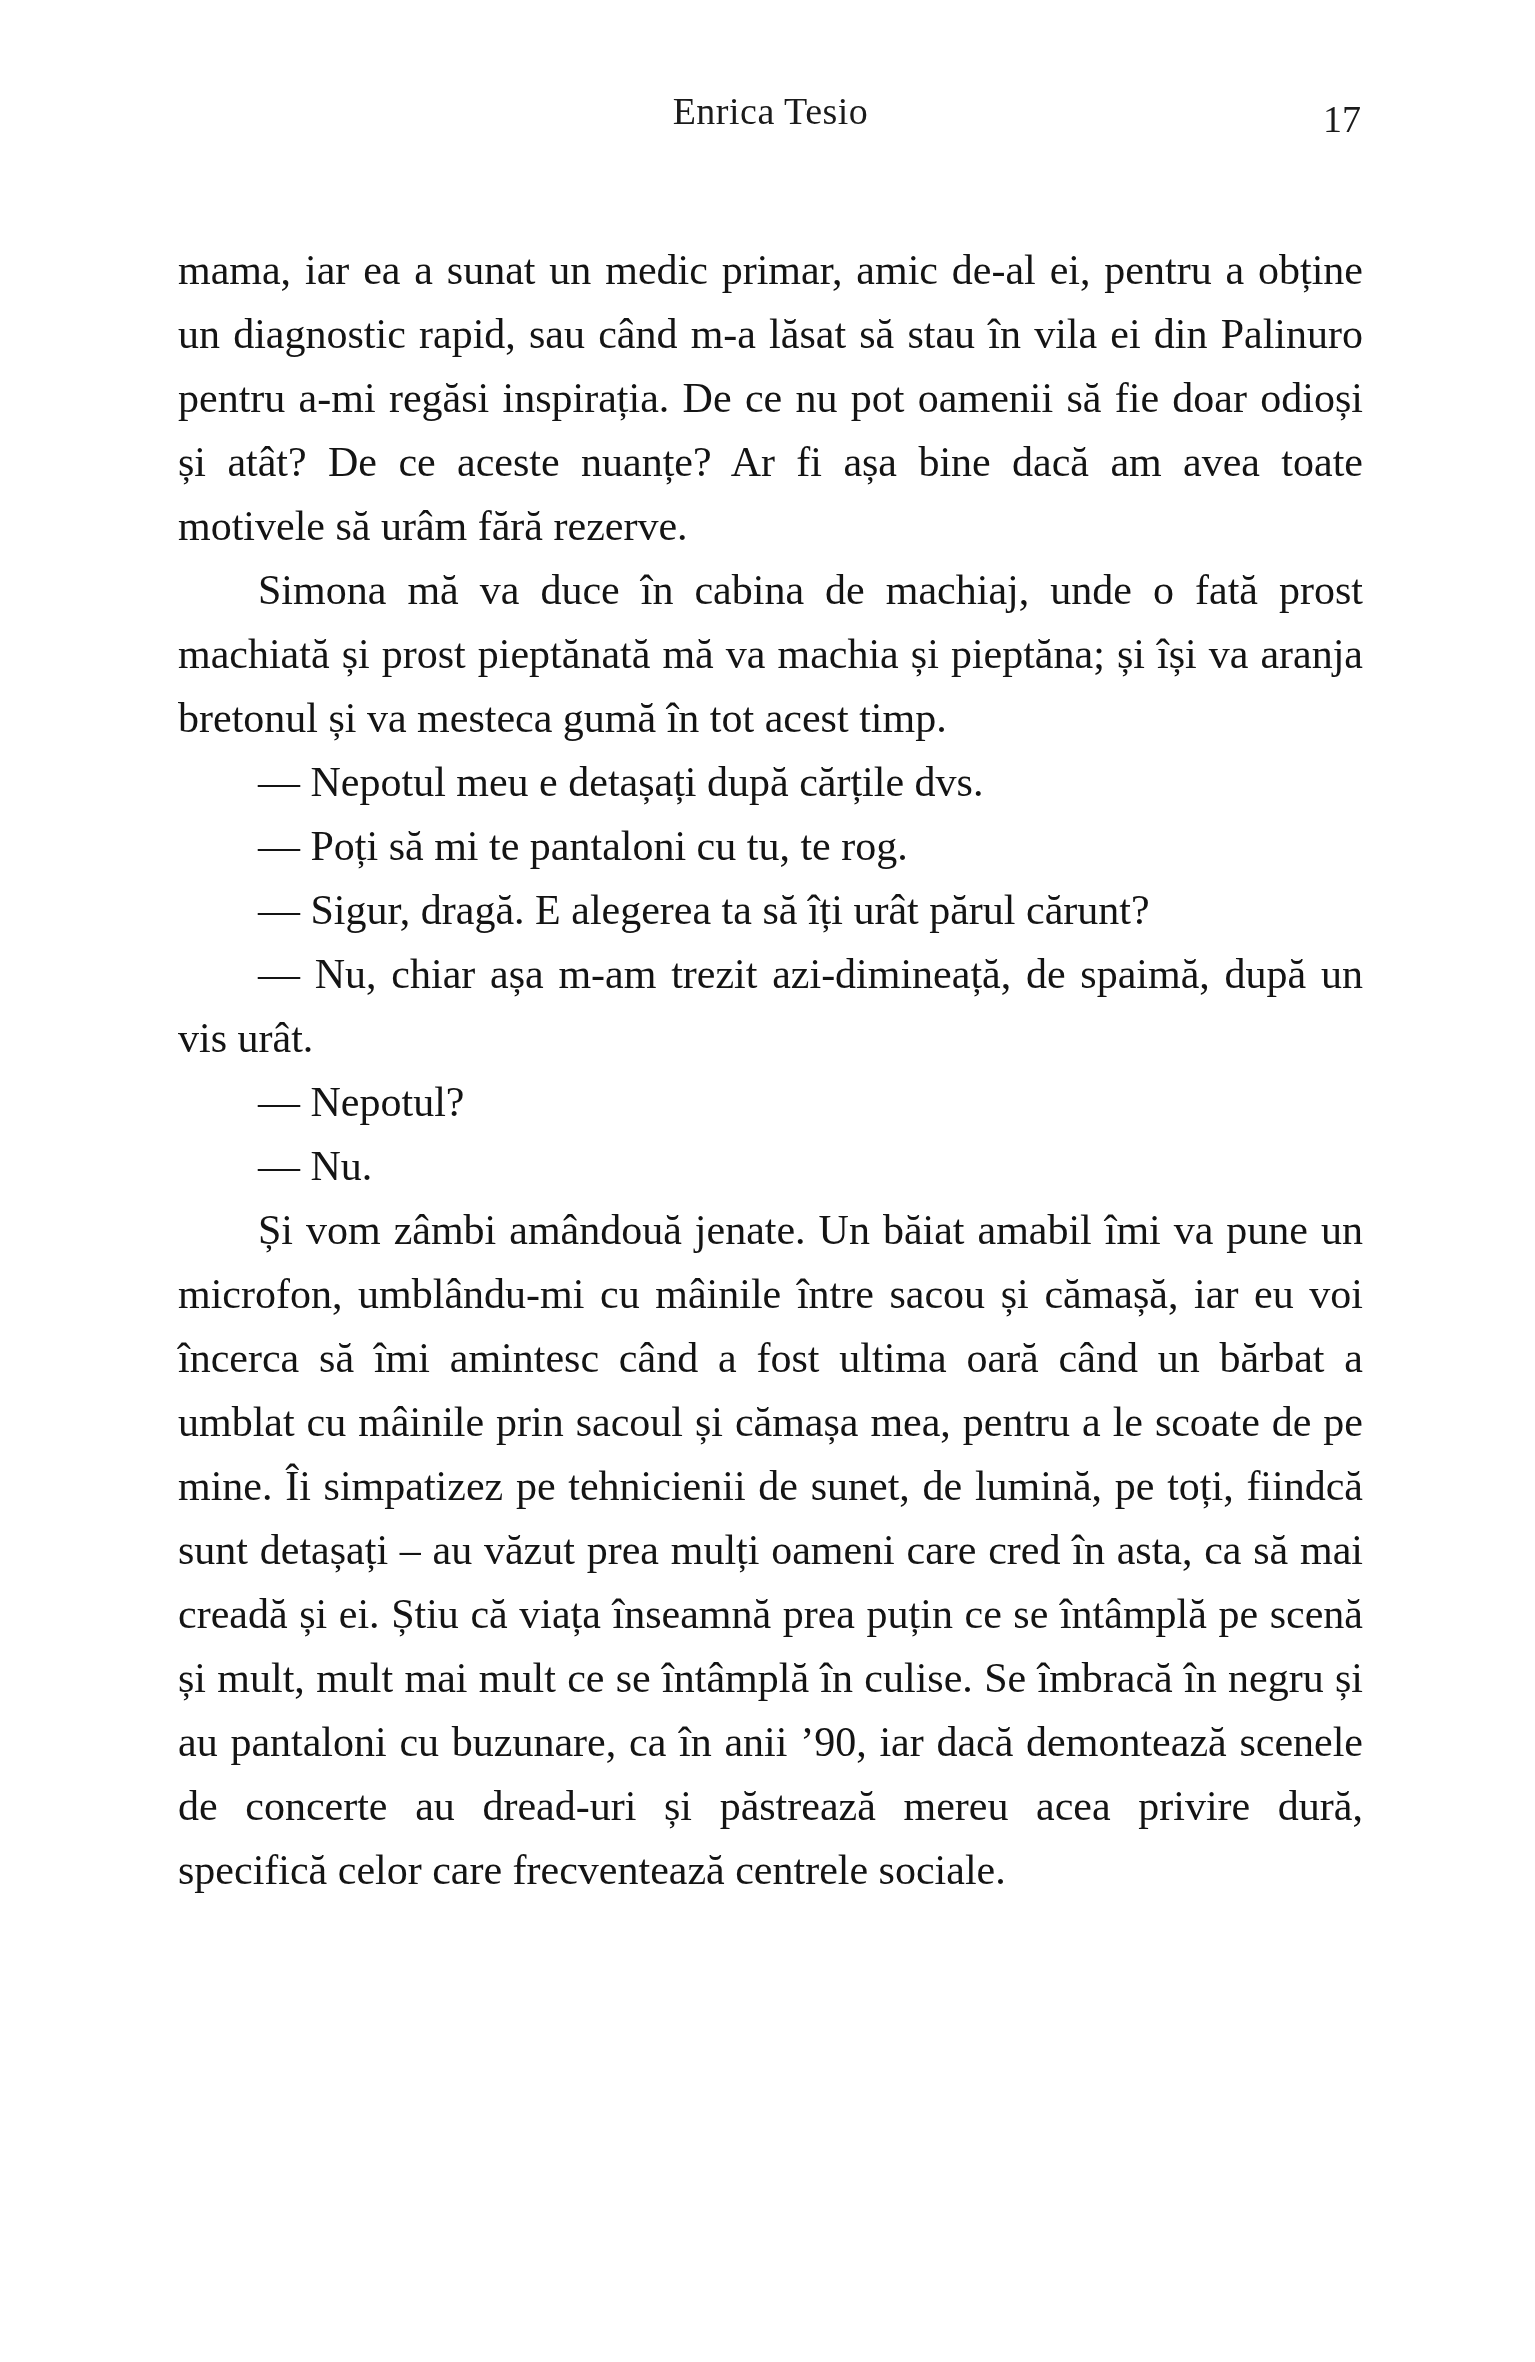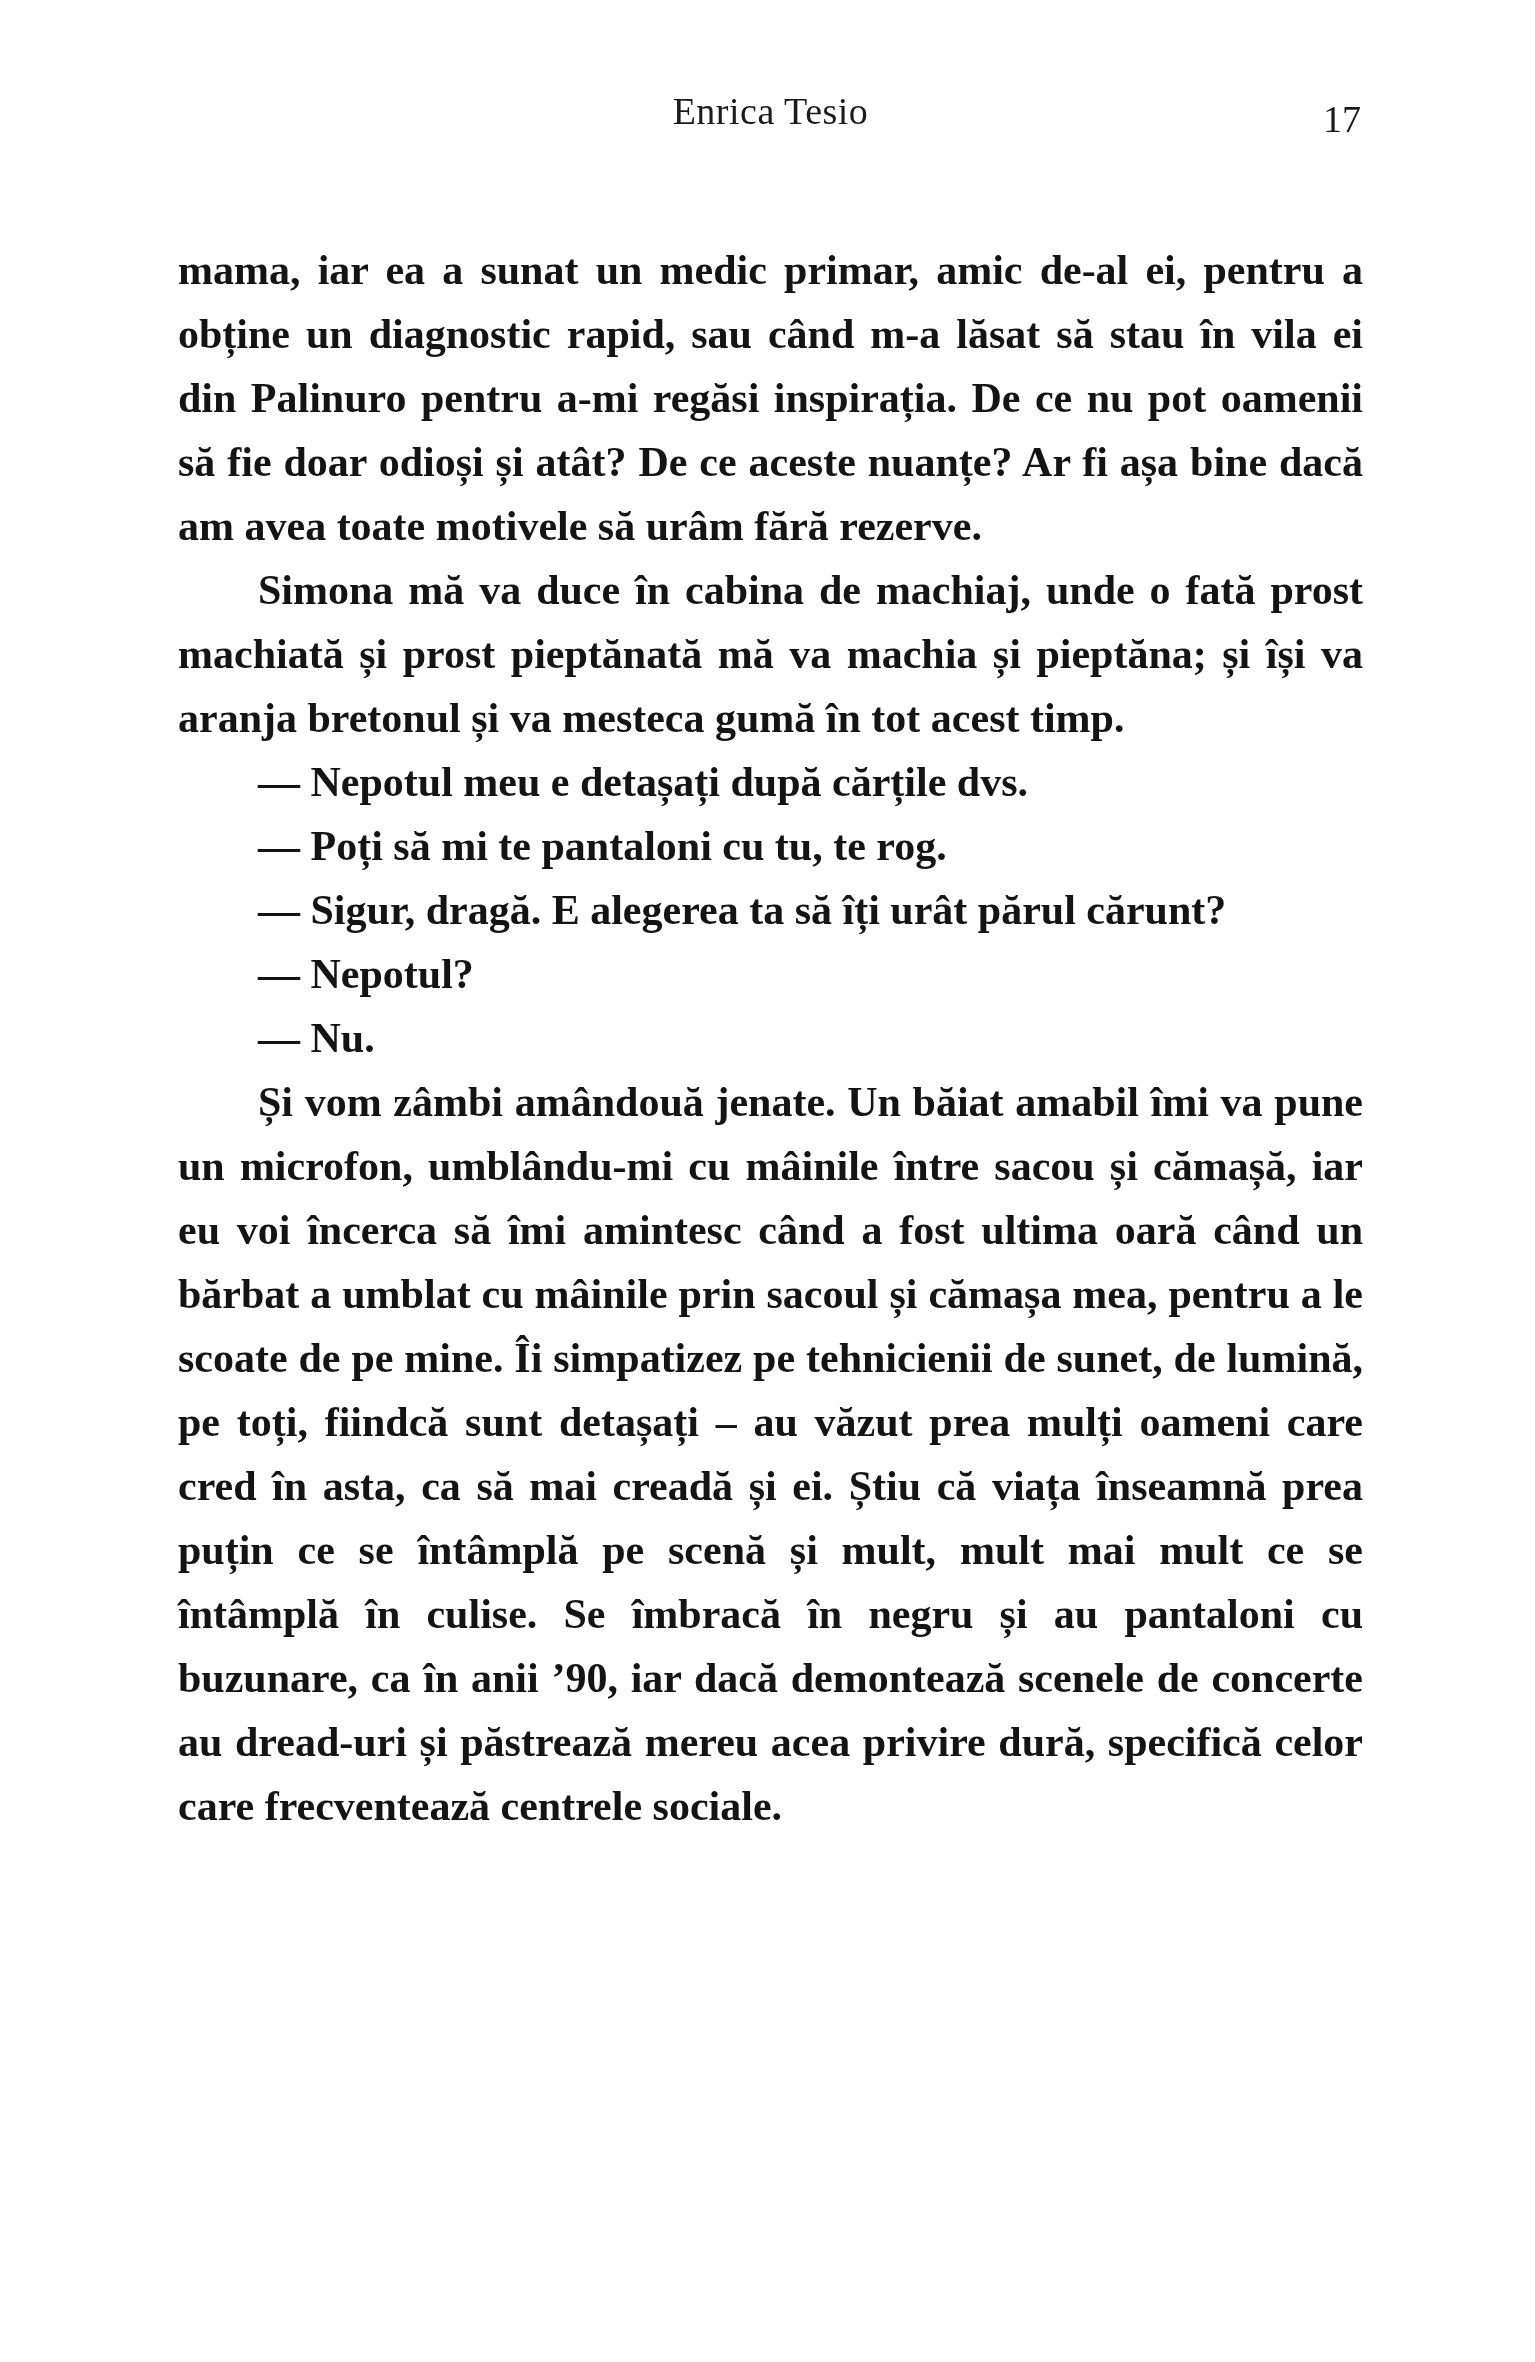--- a/index.html
+++ b/index.html
@@ -33,21 +33,20 @@
     right: 2px;
     top: 8px;
     font-size: 38px;
   }
   .page-body {
     margin-top: 102px;
     font-size: 42px;
     line-height: 64px;
     text-align: justify;
     color: #141414;
-    font-weight: bold;
   }
   .para {
     text-indent: 80px;
     margin: 0;
   }
   .para.noindent {
     text-indent: 0;
   }
 </style>
 </head>
@@ -59,18 +58,19 @@
     <span class="running-title">Enrica Tesio</span>
     <span class="page-number">17</span>
   </header>
 
   <main class="page-body">
     <p class="para noindent">mama, iar ea a sunat un medic primar, amic de-al ei, pentru a obține un diagnostic rapid, sau când m-a lăsat să stau în vila ei din Palinuro pentru a-mi regăsi inspirația. De ce nu pot oamenii să fie doar odioși și atât? De ce aceste nuanțe? Ar fi așa bine dacă am avea toate motivele să urâm fără rezerve.</p>
     <p class="para">Simona mă va duce în cabina de machiaj, unde o fată prost machiată și prost pieptănată mă va machia și pieptăna; și își va aranja bretonul și va mesteca gumă în tot acest timp.</p>
     <p class="para">— Nepotul meu e detașați după cărțile dvs.</p>
     <p class="para">— Poți să mi te pantaloni cu tu, te rog.</p>
     <p class="para">— Sigur, dragă. E alegerea ta să îți urât părul cărunt?</p>
+    <p class="para">— Nu, chiar așa m-am trezit azi-dimineață, de spaimă, după un vis urât.</p>
     <p class="para">— Nepotul?</p>
     <p class="para">— Nu.</p>
     <p class="para">Și vom zâmbi amândouă jenate. Un băiat amabil îmi va pune un microfon, umblându-mi cu mâinile între sacou și cămașă, iar eu voi încerca să îmi amintesc când a fost ultima oară când un bărbat a umblat cu mâinile prin sacoul și cămașa mea, pentru a le scoate de pe mine. Îi simpatizez pe tehnicienii de sunet, de lumină, pe toți, fiindcă sunt detașați – au văzut prea mulți oameni care cred în asta, ca să mai creadă și ei. Știu că viața înseamnă prea puțin ce se întâmplă pe scenă și mult, mult mai mult ce se întâmplă în culise. Se îmbracă în negru și au pantaloni cu buzunare, ca în anii ’90, iar dacă demontează scenele de concerte au dread-uri și păstrează mereu acea privire dură, specifică celor care frecventează centrele sociale.</p>
   </main>
 
 </div>
 
 </body></html>

